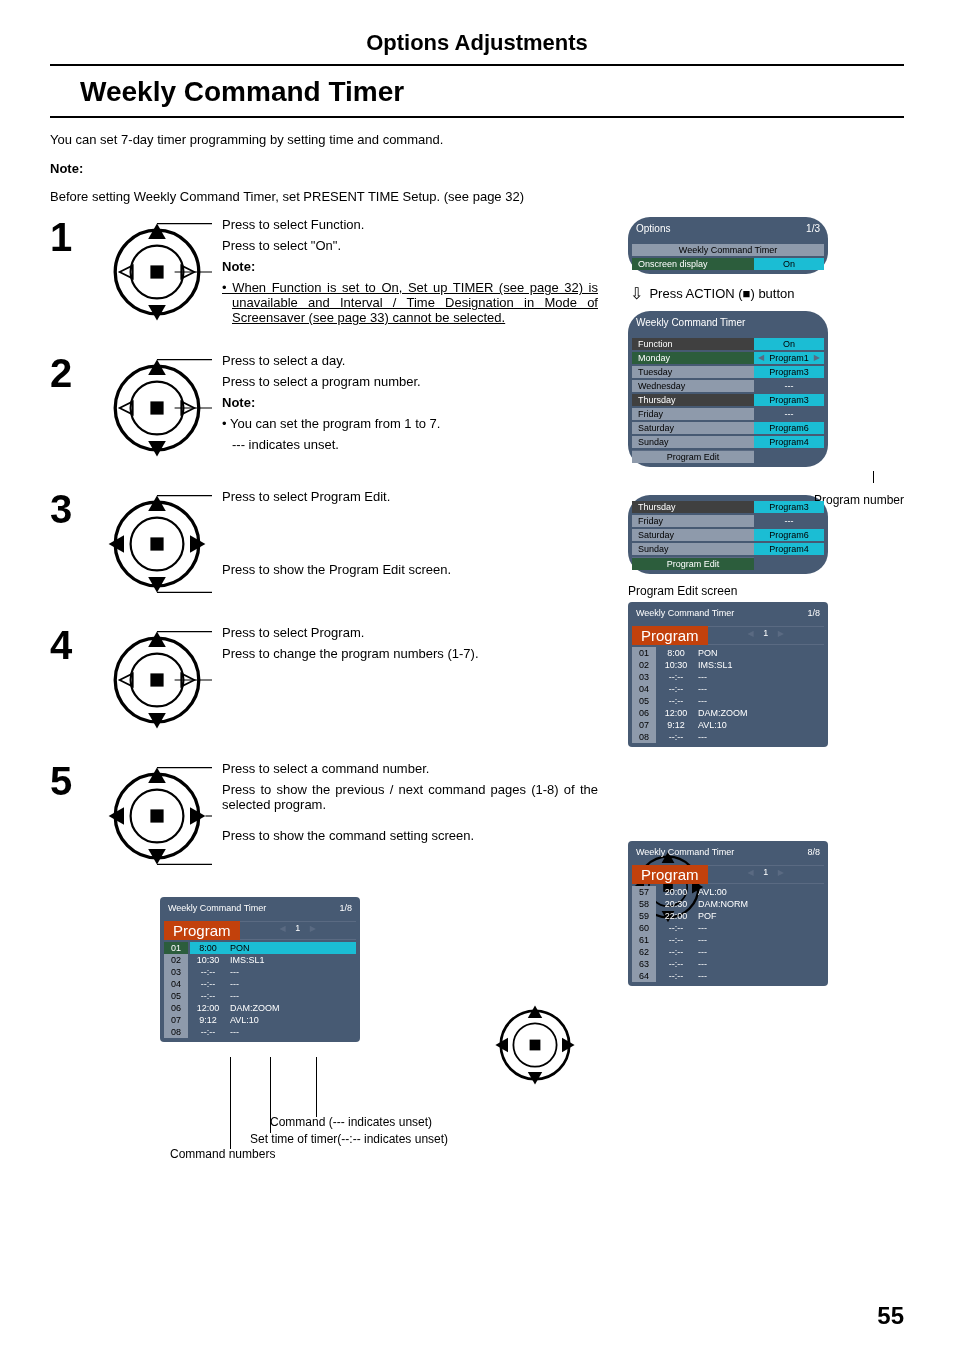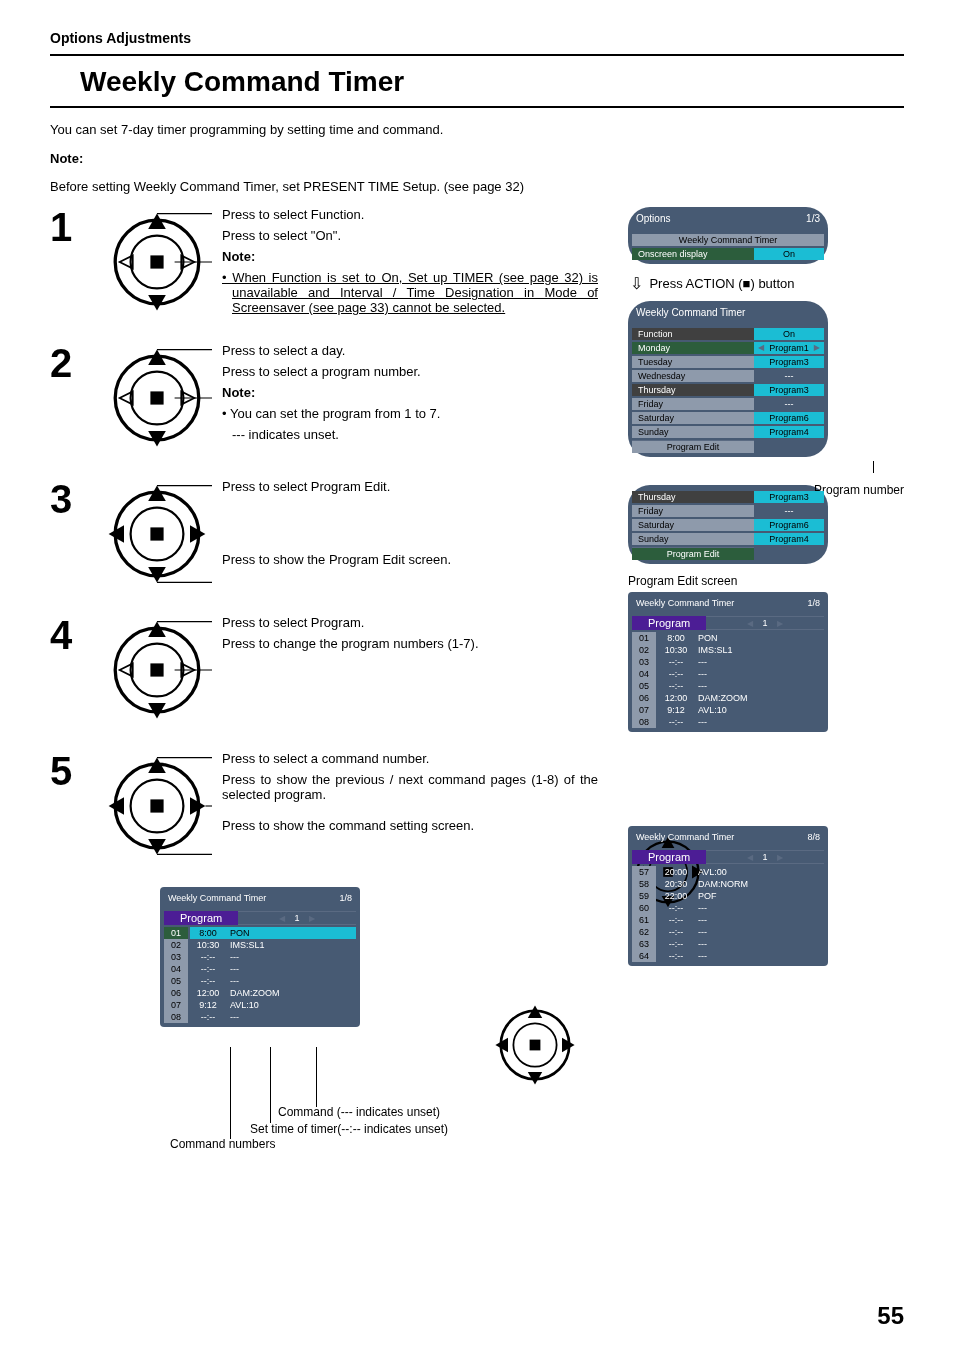--- a/index.html
+++ b/index.html
@@ -1,20 +1,20 @@
 <!DOCTYPE html>
 <html><head>
 <meta charset="utf-8">
 <style>
   :root { --panel: #4a5a72; --panel-dark: #2e3a4d; --panel-green: #2a5a3a; --hl-cyan: #1bbdd4; }
   * { box-sizing: border-box; }
   body { margin: 0; font-family: Arial, Helvetica, sans-serif; color: #000; background: #fff; }
   .page { width: 954px; height: 1350px; padding: 30px 50px 20px 50px; position: relative; }
   .rule { border-top: 2px solid #000; margin: 8px 0 6px 0; }
-  .hdr { font-size: 14px; font-weight: bold; text-align: left; }
+  .hdr { font-size: 22px; font-weight: bold; text-align: center; }
   h1 { margin: 10px 0 4px 0; font-size: 28px; font-weight: bold; text-indent: 30px; }
   .intro { font-size: 13px; margin: 14px 0; }
   .note-lbl { font-weight: bold; font-size: 13px; }
   .note-body { font-size: 13px; }
   .columns { display: flex; gap: 30px; }
   .left { flex: 0 0 548px; }
   .right { flex: 1; }
   .step { display: flex; align-items: flex-start; margin-bottom: 22px; }
   .step-num { font-size: 40px; font-weight: bold; width: 52px; line-height: 1; }
   .dpad { width: 110px; flex: none; margin-right: 10px; }
@@ -42,21 +42,21 @@
 
   .arrow-down { font-size: 16px; margin: 0 6px 0 2px; }
   .pn-line { position: relative; height: 18px; }
   .pn-lbl { position: absolute; right: 0; top: 16px; font-size: 12px; }
   .pn-stem { position: absolute; right: 30px; top: -6px; width: 1px; height: 12px; background: #000; }
 
   
   .ped { background: #475a73; border-radius: 4px; padding: 4px; color: #fff; font-size: 9px; width: 200px; }
   .ped-title { display: flex; justify-content: space-between; padding: 2px 4px; }
   .ped-prog { display: flex; margin: 6px 0 2px 0; }
-  .ped-prog-lbl { background: #4c1d95; color: #fff; padding: 1px 16px; font-size: 11px; }
+  .ped-prog-lbl { background: #c2410c; color: #fff; padding: 1px 9px; font-size: 15px; }
   .ped-prog-val { flex: 1; text-align: center; color: #fff; font-size: 9px; padding: 1px 0; border-top: 1px solid #5a6a82; border-bottom: 1px solid #5a6a82; }
   .ped-row { display: flex; }
   .ped-idx { width: 24px; background: #8e9aab; color: #000; text-align: center; font-size: 9px; padding: 1px 0; margin-right: 2px; }
   .ped-idx.hl { background: #2c5d3c; color: #fff; }
   .ped-time { width: 36px; color: #fff; font-size: 9px; padding: 1px 0; text-align: center; }
   .ped-time.hl { background: #1bbdd4; color: #000; }
   .ped-cmd { flex: 1; color: #fff; font-size: 9px; padding: 1px 4px; }
   .ped-cmd.hl { background: #1bbdd4; color: #000; }
   .annot { font-size: 12px; text-align: center; margin-top: 6px; }
 
@@ -242,21 +242,21 @@
                 <div class="ped-idx">08</div>
                 <div class="ped-time">--:--</div>
                 <div class="ped-cmd">---</div>
               </div>
             </div>
         </div>
 
         <div style="position:absolute; left:266px; top:160px; width:1px; height:60px; background:#000;"></div>
         <div style="position:absolute; left:220px; top:160px; width:1px; height:76px; background:#000;"></div>
         <div style="position:absolute; left:180px; top:160px; width:1px; height:92px; background:#000;"></div>
-        <div class="annot" style="position:absolute; left:228px; top:212px; text-align:right;">Command (--- indicates unset)</div>
+        <div class="annot" style="position:absolute; left:220px; top:212px; text-align:right;">Command (--- indicates unset)</div>
         <div class="annot" style="position:absolute; left:200px; top:229px; text-align:left;">Set time of timer(--:-- indicates unset)</div>
         <div class="annot" style="position:absolute; left:120px; top:244px; text-align:left;">Command numbers</div>
       </div>
     </div>
 
     <div class="right">
 
       <div class="panel panel-right">
         <div class="panel-title">
             <span>Options</span>

